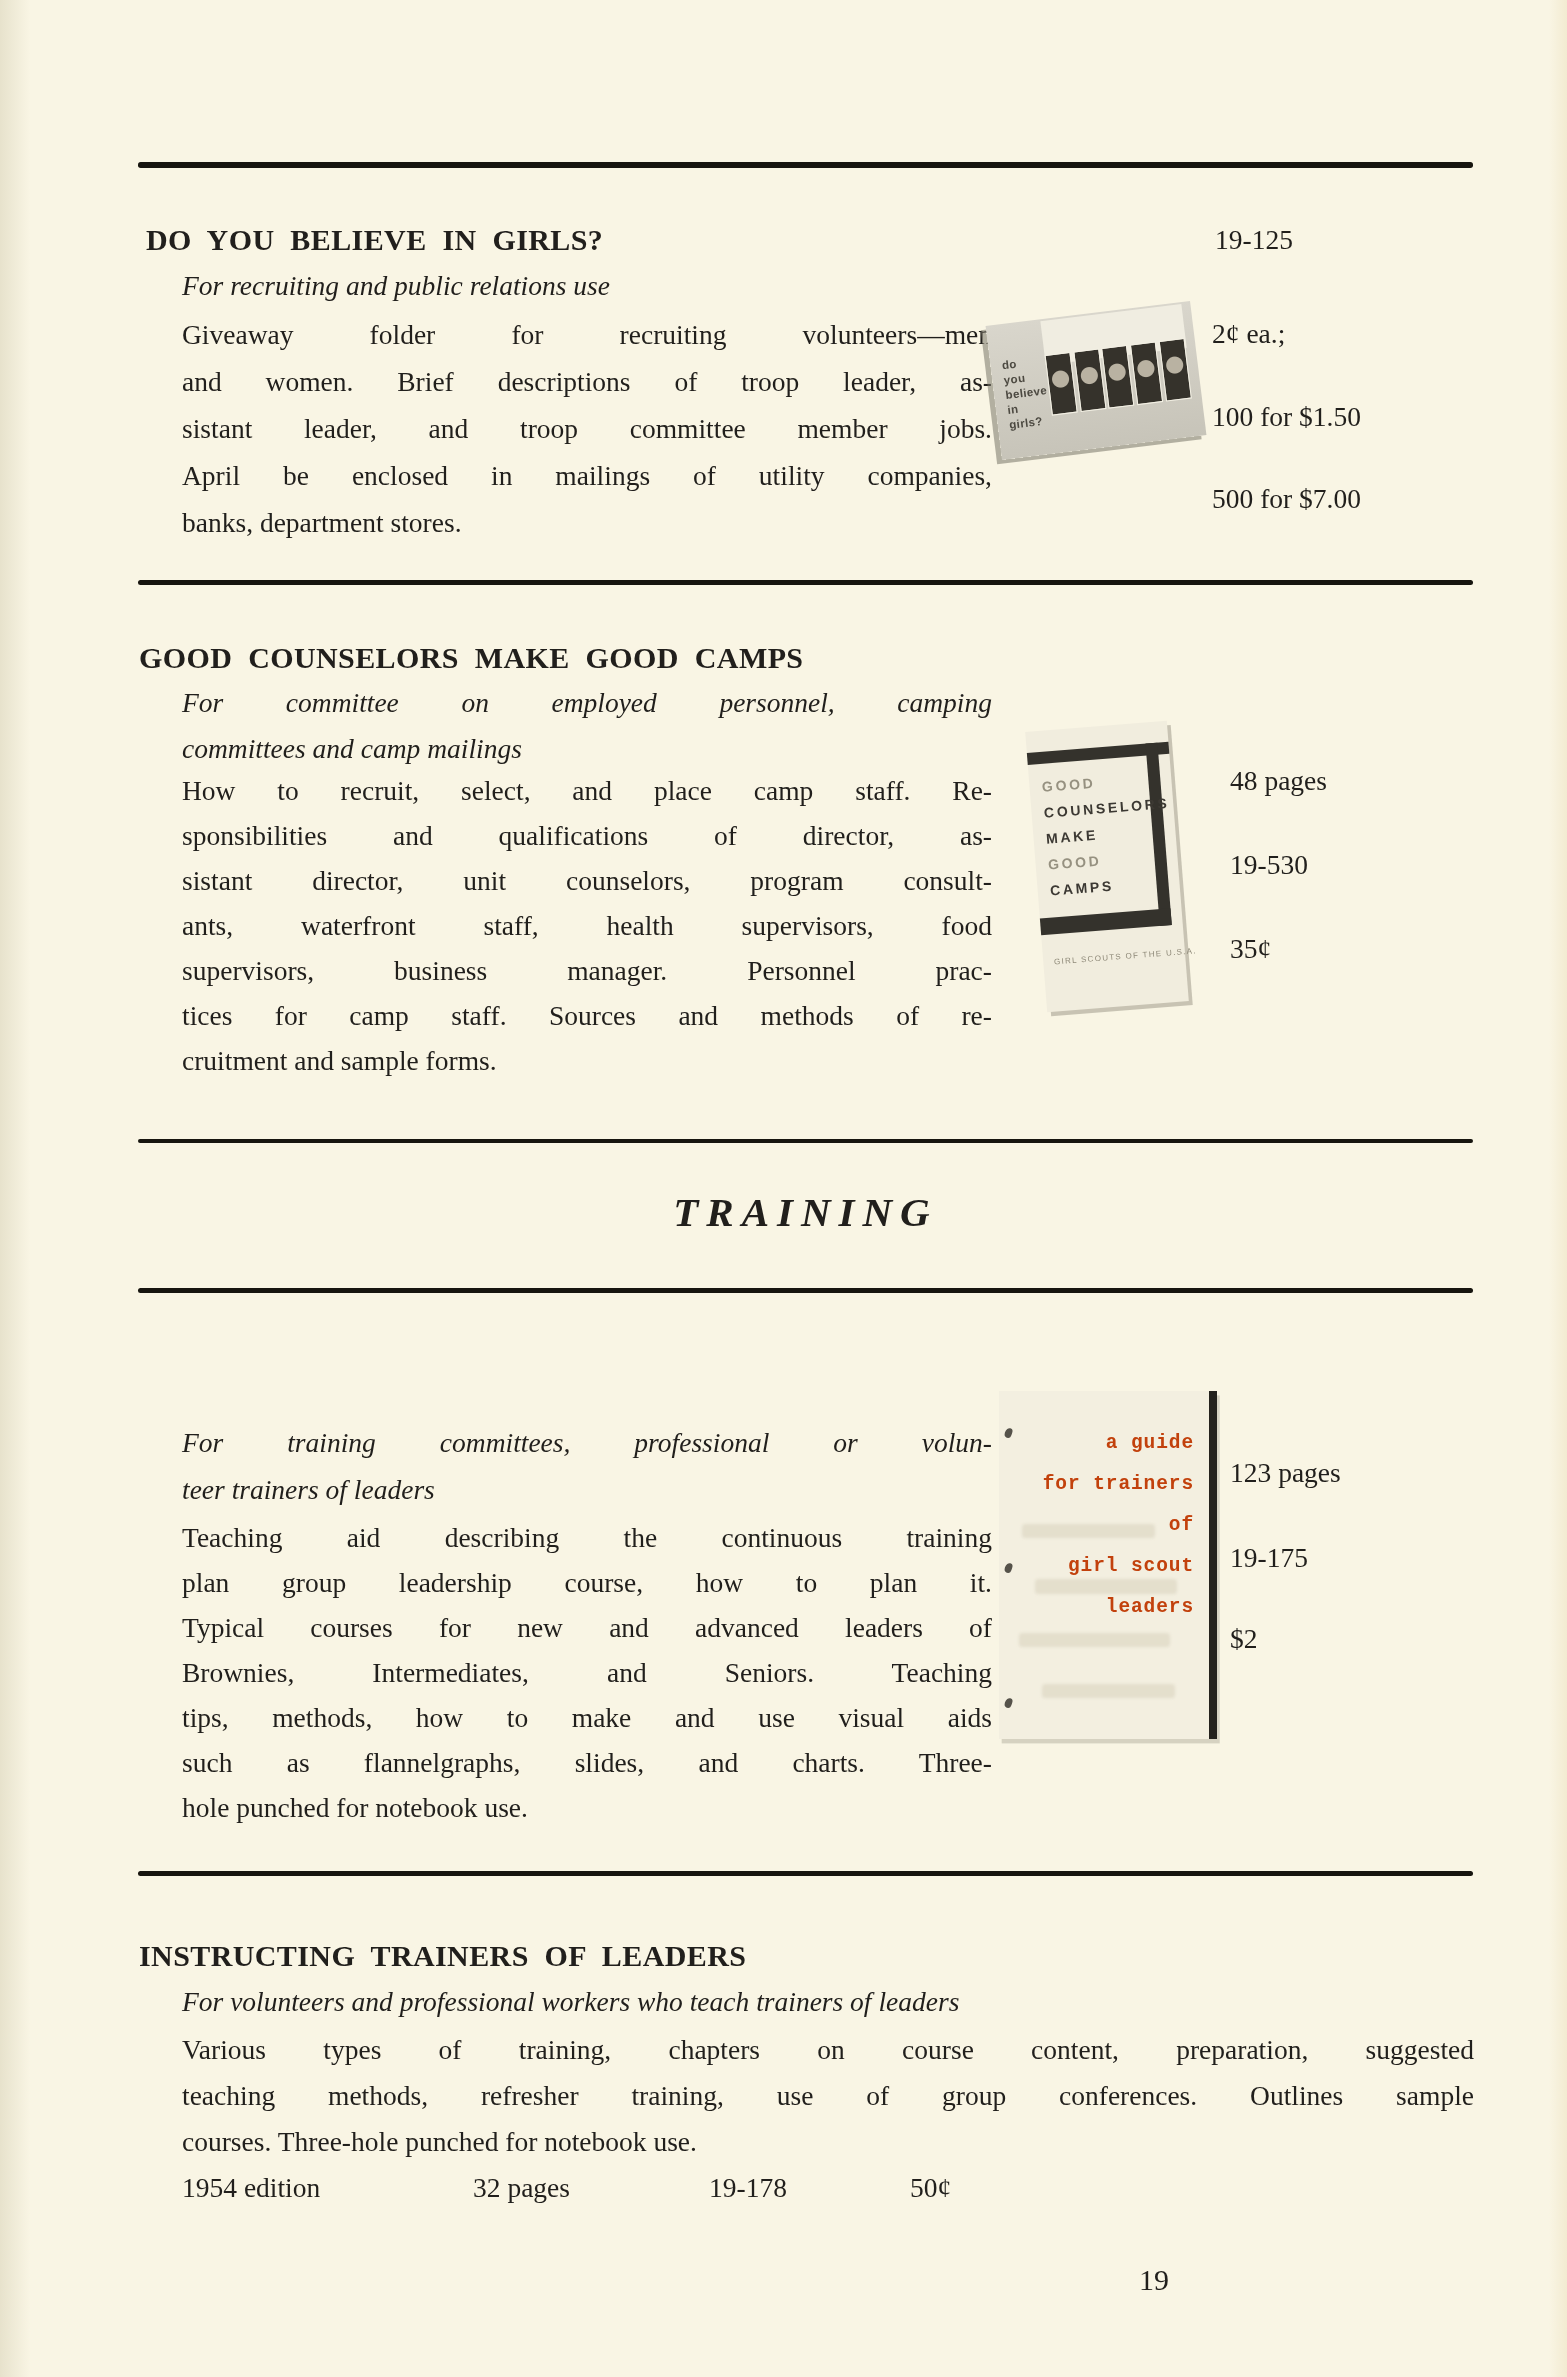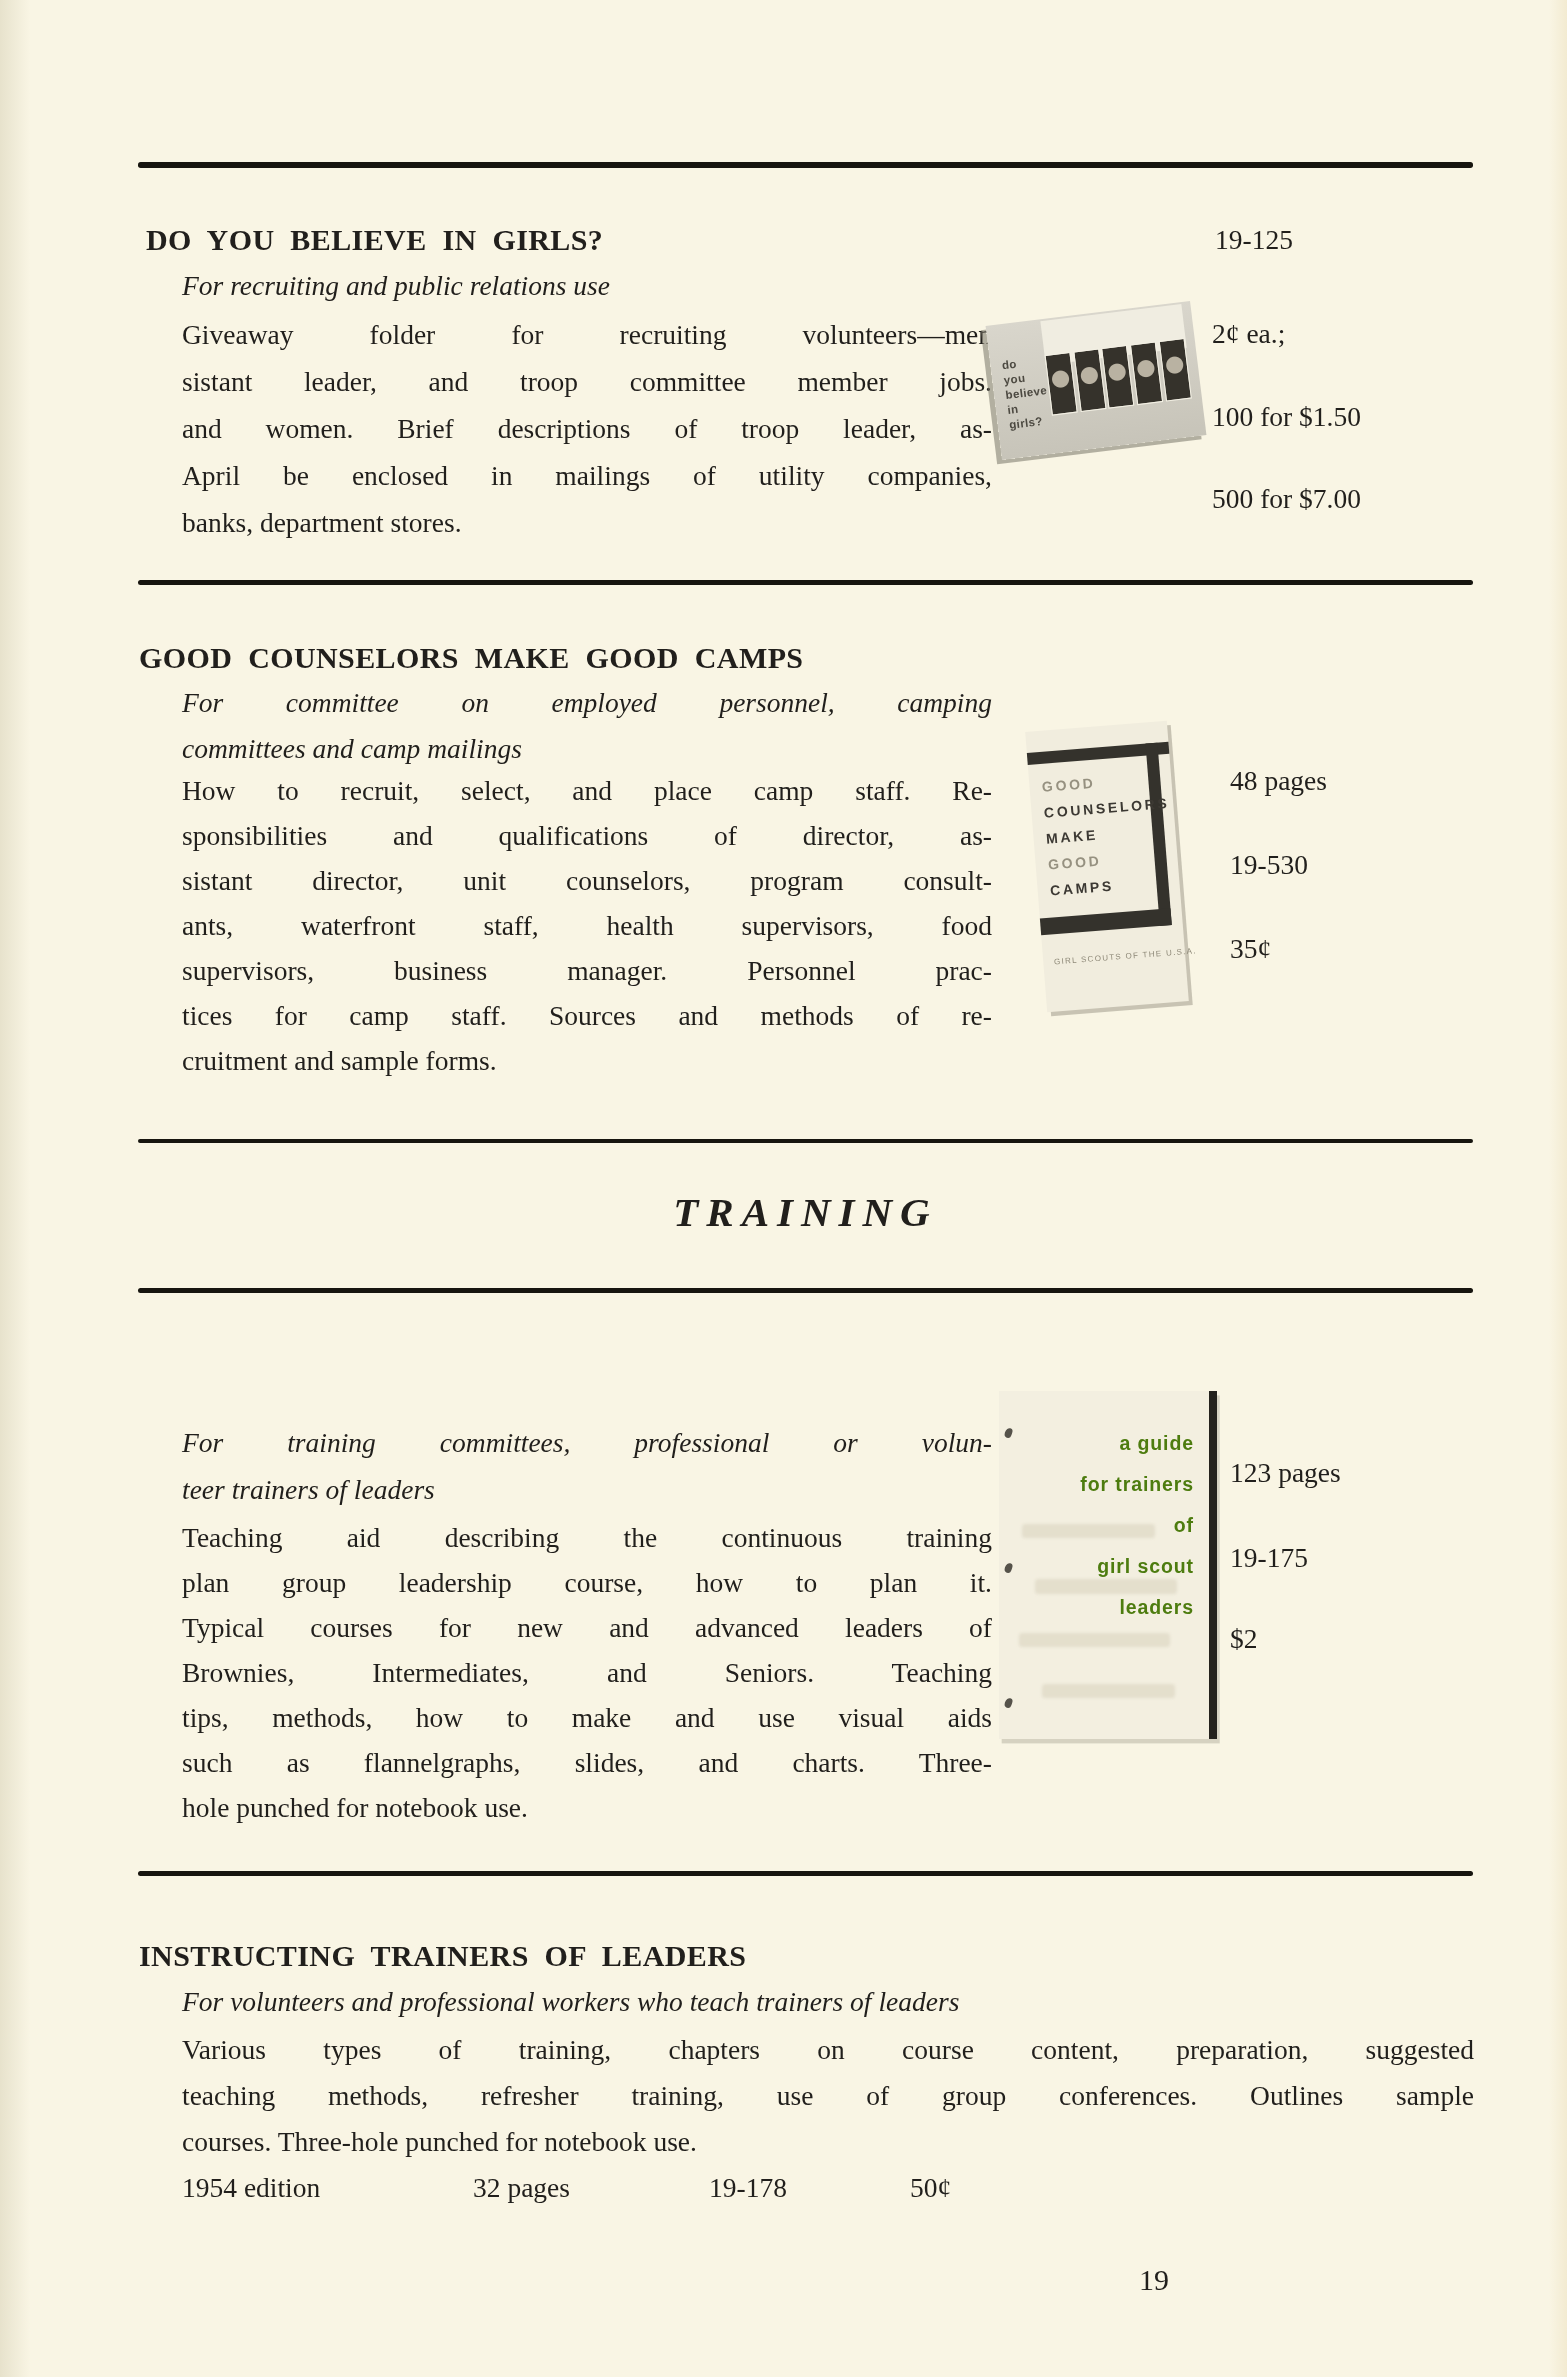--- a/index.html
+++ b/index.html
@@ -54,22 +54,22 @@
     font-size:14px;line-height:26px;letter-spacing:2.7px;color:#3c3933;white-space:nowrap;}
   .camps .cover div:nth-child(1),.camps .cover div:nth-child(4){color:#969180;}
   .camps .foot{position:absolute;left:10.7px;top:227px;
     font-family:"Liberation Sans",sans-serif;font-size:8px;letter-spacing:1.3px;color:#8d8877;white-space:nowrap;}
 
   
   .guide{left:999px;top:1391px;width:218px;height:348px;
     background:#f3efe0;box-shadow:2.7px 4.4px 0 rgba(150,146,128,.35);}
   .guide .spine{position:absolute;right:0;top:0;width:8px;height:100%;background:#24221d;}
   .guide .cover{position:absolute;right:23px;top:32px;text-align:right;
-    font-family:Liberation Sans, sans-serif;font-weight:bold;
-    font-size:19.5px;line-height:41px;letter-spacing:0.9px;color:#4d7c0f;white-space:nowrap;}
+    font-family:Liberation Mono, monospace;font-weight:bold;
+    font-size:19.5px;line-height:41px;letter-spacing:0.9px;color:#c2410c;white-space:nowrap;}
   .punch{position:absolute;left:6.2px;width:7px;height:9.8px;background:#55524a;border-radius:60% 40% 50% 50%;transform:rotate(18deg);}
   .ghost{position:absolute;background:rgba(158,152,118,.18);filter:blur(1.8px);border-radius:3.6px;}
 </style>
 </head>
 <body>
 
 <div class="page">
   <div class="edge-left"></div>
   <div class="edge-right"></div>
 
@@ -79,22 +79,22 @@
   <div class="rule" style="top:1288px;height:5.3px;"></div>
   <div class="rule" style="top:1871px;height:5.3px;"></div>
 
   <div class="abs h1" style="left:146px;top:218px;">DO YOU BELIEVE IN GIRLS?</div>
   <div class="abs detail" style="left:1215px;top:224px;">19-125</div>
   <div class="abs aud just" style="left:182px;top:263px;width:813px;line-height:46px;">
       <div>For recruiting and public relations use</div>
     </div>
   <div class="abs bodytext just" style="left:182px;top:311px;width:810px;line-height:47px;">
       <div>Giveaway folder for recruiting volunteers—men</div>
+      <div>and women. Brief descriptions of troop leader, as-</div>
       <div>sistant leader, and troop committee member jobs.</div>
-      <div>and women. Brief descriptions of troop leader, as-</div>
       <div>April be enclosed in mailings of utility companies,</div>
       <div>banks, department stores.</div>
     </div>
 
   <div class="abs folder">
     <div class="flap"></div>
     <div class="photos">
       <div></div>
       <div></div>
       <div></div>

